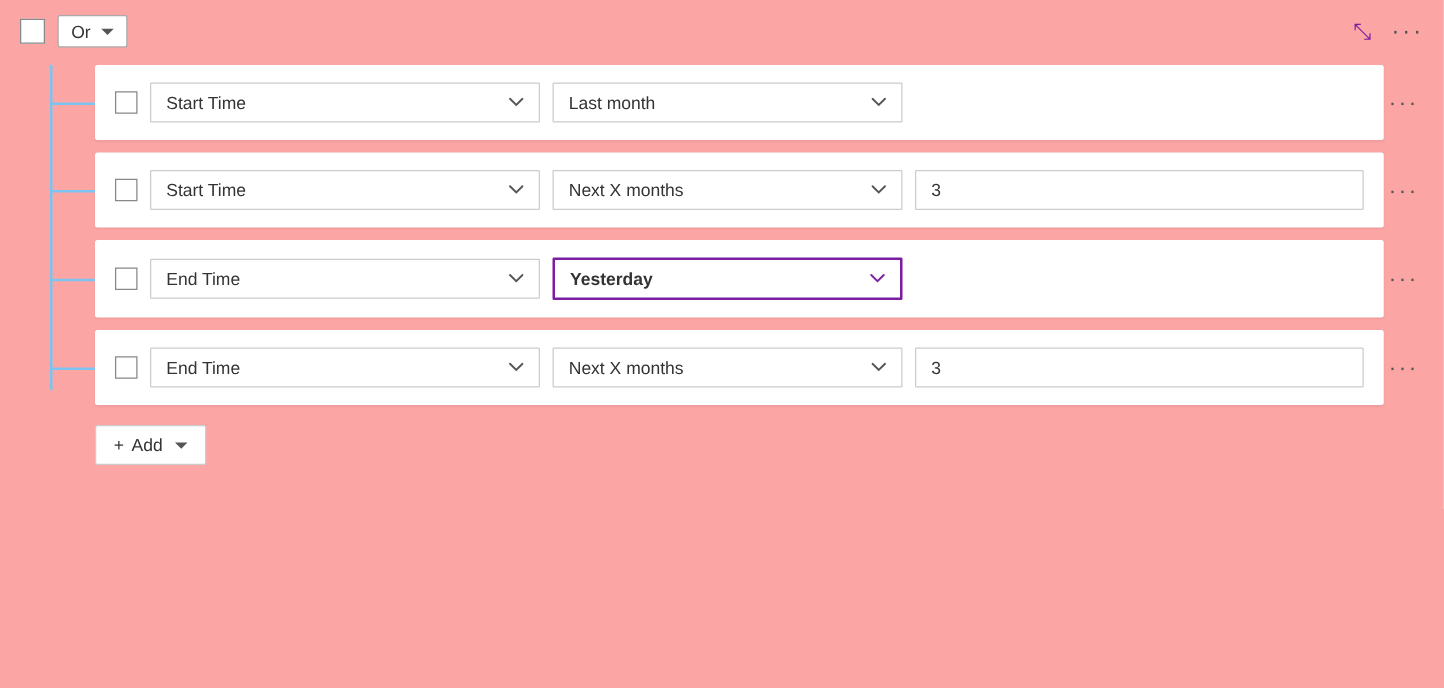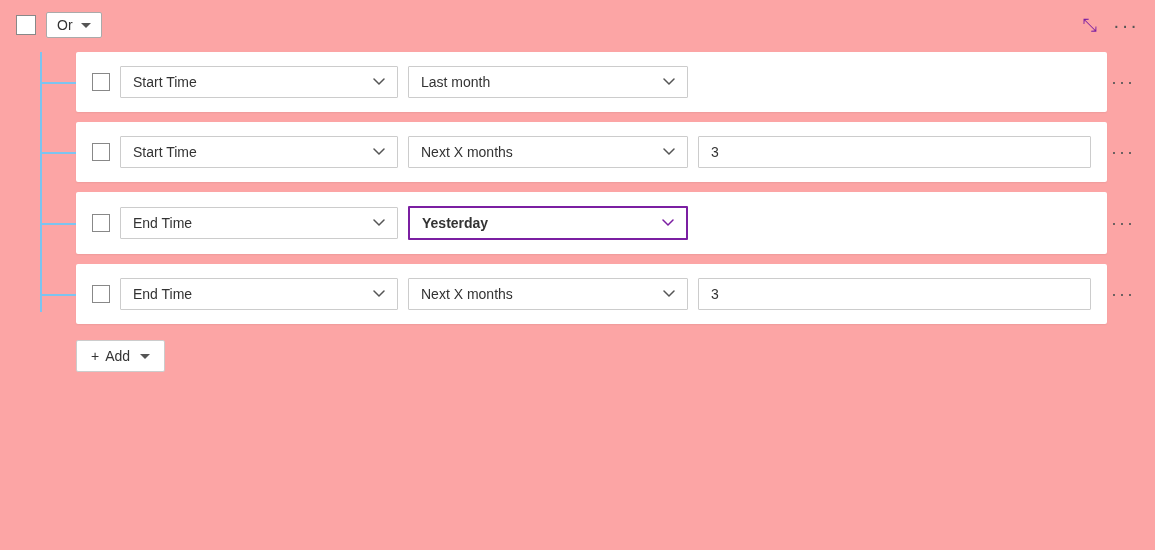--- a/index.html
+++ b/index.html
@@ -130,21 +130,21 @@
       justify-content: space-between;
       border: 1.5px solid #ccc;
       border-radius: 1px;
       background: #fff;
       padding: 7px 12px;
       cursor: pointer;
       color: #333;
       font-size: 14px;
     }
     .dropdown.field {
-      width: 278px;
+      width: 312px;
     }
     .dropdown.filter-type {
       width: 280px;
     }
     .dropdown.active-border {
       border-color: #7b1fa2;
       border-width: 2px;
       font-weight: bold;
     }
     .dropdown svg {

